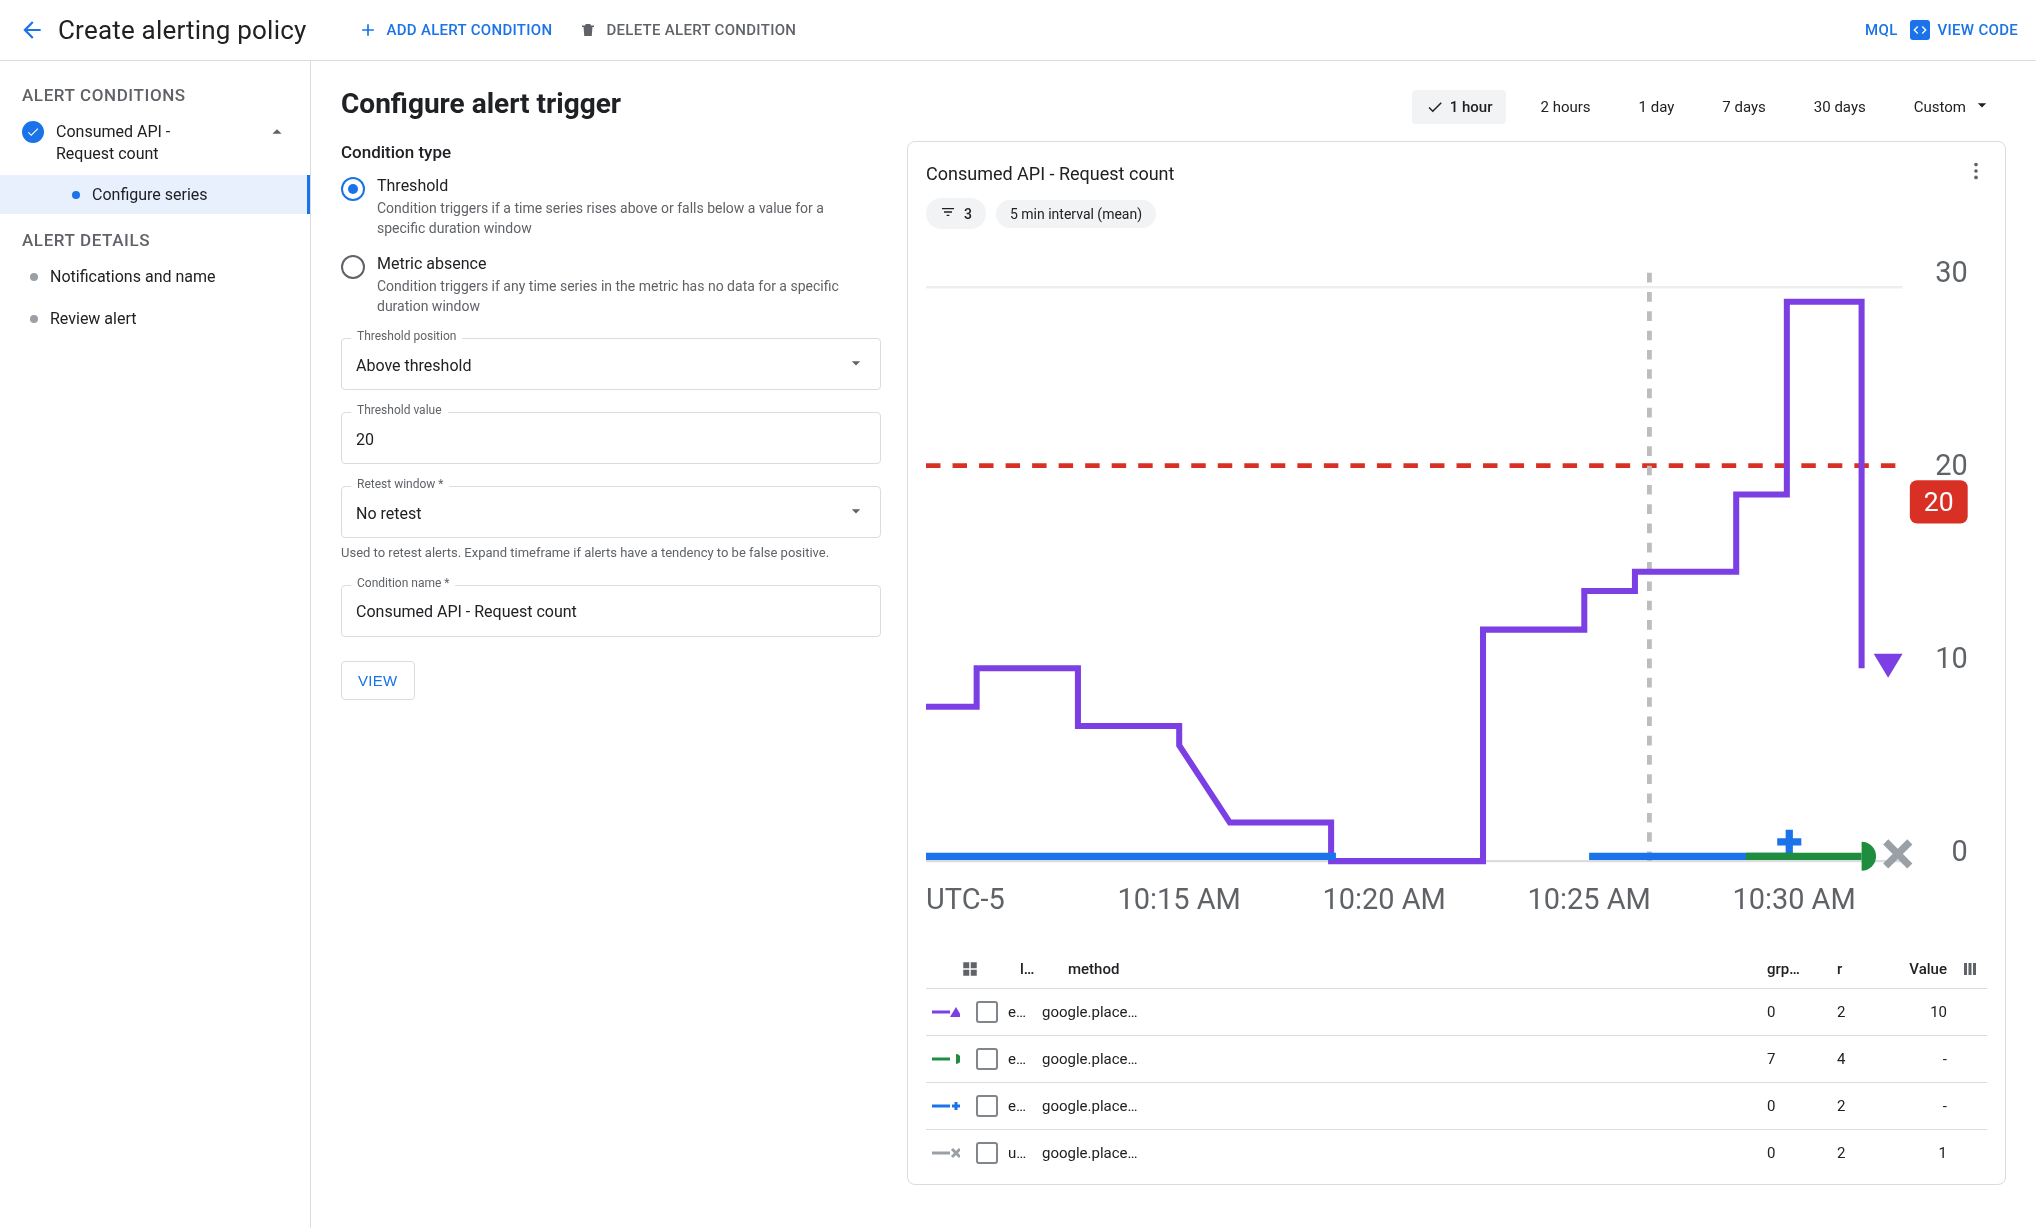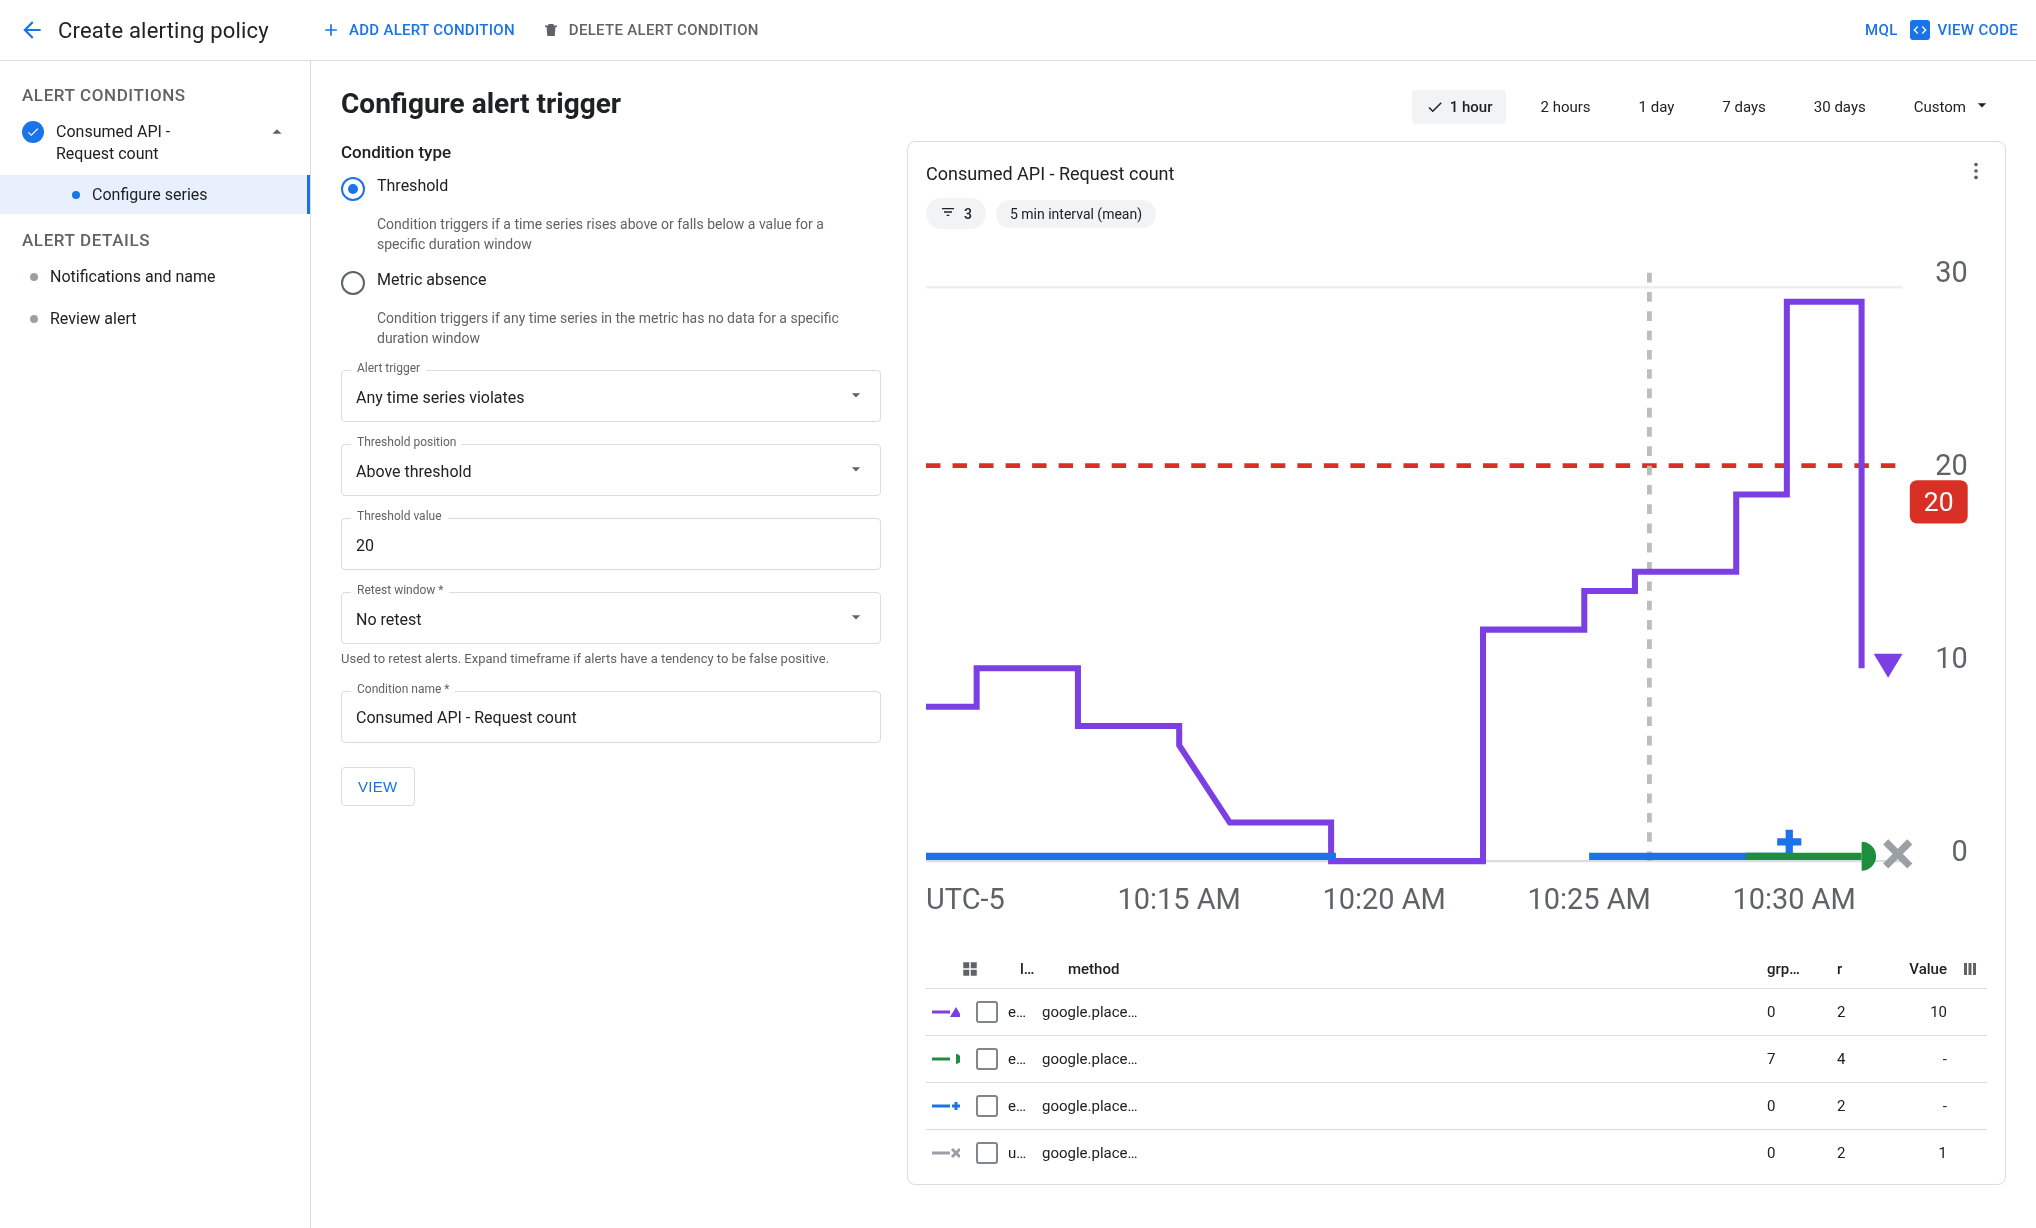--- a/index.html
+++ b/index.html
@@ -10,21 +10,21 @@
     --text:#202124;
     --muted:#5f6368;
     --line:#dadce0;
     --bg-sel:#e8f0fe;
     --chip-bg:#f1f3f4;
     --panel-bd:#dadce0;
     --icon:#5f6368;
   }
   html,body{margin:0;padding:0;font-family:Roboto,Arial,sans-serif;color:var(--text);background:#fff;font-size:16px}
   .topbar{display:flex;align-items:center;height:60px;border-bottom:1px solid var(--line);padding:0 18px;gap:12px}
-  .topbar .title{font-size:22px;font-weight:400;color:var(--text);letter-spacing:.2px}
+  .topbar .title{font-size:26px;font-weight:400;color:var(--text);letter-spacing:.2px}
   .top-actions{display:flex;align-items:center;gap:26px;margin-left:40px}
   .top-link{display:flex;align-items:center;gap:8px;color:var(--blue);font-weight:500;letter-spacing:.3px;font-size:15px;cursor:pointer}
   .top-link.disabled{color:var(--muted);cursor:default}
   .top-link .icn{width:20px;height:20px;display:inline-flex;align-items:center;justify-content:center}
   .topbar .spacer{flex:1}
   .icn svg{display:block}
   .arrow-back{width:28px;height:28px;cursor:pointer;display:flex;align-items:center;justify-content:center;color:var(--blue)}
   .layout{display:flex;min-height:calc(100vh - 60px)}
   .sidebar{width:310px;border-right:1px solid var(--line);padding:18px 0 0 0}
   .sb-h{padding:6px 22px;color:var(--muted);font-size:17px;letter-spacing:.6px;font-weight:500}
@@ -42,21 +42,21 @@
   .left{width:540px;flex-shrink:0}
   .right{flex:1;min-width:0}
 
   h1.page{font-size:28px;margin:0 0 22px 0;font-weight:700}
   .sect-title{font-size:17px;font-weight:500;margin:0 0 14px 0}
   .radio-opt{display:flex;align-items:flex-start;gap:12px;margin-bottom:16px}
   .radio{width:20px;height:20px;border-radius:50%;border:2px solid var(--muted);margin-top:1px;flex-shrink:0;display:flex;align-items:center;justify-content:center;cursor:pointer}
   .radio.checked{border-color:var(--blue)}
   .radio.checked::after{content:"";width:10px;height:10px;border-radius:50%;background:var(--blue);display:block}
   .opt-title{font-size:16px}
-  .opt-desc{color:var(--muted);font-size:14px;margin-top:20px;max-width:470px;line-height:1.4}
+  .opt-desc{color:var(--muted);font-size:14px;margin-top:4px;max-width:470px;line-height:1.4}
 
   .field{position:relative;margin-top:22px}
   .field .box{border:1px solid var(--line);border-radius:4px;padding:14px 14px 12px 14px;display:flex;align-items:center;justify-content:space-between;min-height:24px}
   .field .legend{position:absolute;top:-9px;left:10px;background:#fff;padding:0 6px;color:var(--muted);font-size:12px}
   .field .val{font-size:16px}
   .field .caret{color:var(--icon);}
   .helper{color:var(--muted);font-size:13px;margin-top:6px;max-width:500px;line-height:1.4}
 
   .next-btn{margin-top:24px;border:1px solid var(--line);border-radius:4px;color:var(--blue);background:#fff;padding:10px 16px;font-size:15px;font-weight:500;letter-spacing:.3px;cursor:pointer}
 
@@ -184,29 +184,20 @@
         </div>
       </div>
       <div class="radio-opt">
         <span class="radio"></span>
         <div>
           <div class="opt-title">Metric absence</div>
           <div class="opt-desc">Condition triggers if any time series in the metric has no data for a specific duration window</div>
         </div>
       </div>
 
-      <div class="field">
-        <span class="legend">Alert trigger</span>
-        <div class="box">
-          <span class="val">Any time series violates</span>
-          <span class="caret"><svg width="20" height="20" viewBox="0 0 24 24">
-                <path fill="currentColor" d="M7 10l5 5 5-5z"></path>
-              </svg></span>
-        </div>
-      </div>
 
       <div class="field">
         <span class="legend">Threshold position</span>
         <div class="box">
           <span class="val">Above threshold</span>
           <span class="caret"><svg width="20" height="20" viewBox="0 0 24 24">
                 <path fill="currentColor" d="M7 10l5 5 5-5z"></path>
               </svg></span>
         </div>
       </div>

